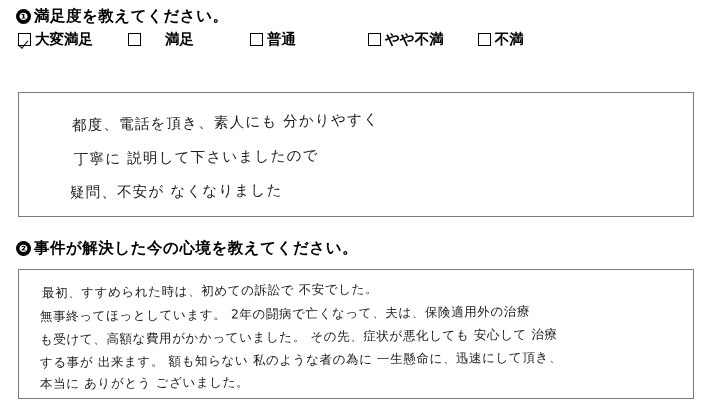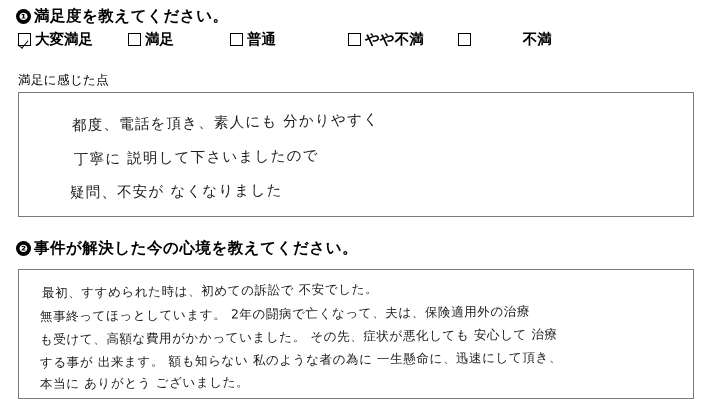--- a/index.html
+++ b/index.html
@@ -83,24 +83,24 @@
     height: 9px;
     border-right: 1.6px solid #000;
     border-bottom: 1.6px solid #000;
     transform: rotate(40deg);
   }
   .choice.checked .label {
     font-weight: bold;
     text-align: right;
   }
   .c0 { margin-left: 0px; }
-  .c1 { margin-left: 35px; }
+  .c1 { margin-left: 35px; gap: 20px; }
   .c2 { margin-left: 56px; }
   .c3 { margin-left: 37px; padding-left: 35px; }
-  .c4 { margin-left: 34px; gap: 48px; }
+  .c4 { margin-left: 34px; }
 
   
   #satisfaction-note-label {
     position: absolute;
     left: 18px;
     top: 72px;
     font-size: 12.5px;
     letter-spacing: 0.4px;
   }
 
@@ -181,21 +181,20 @@
     <div class="choice c3">
       <span class="box"></span>
       <span class="label">やや不満</span>
     </div>
     <div class="choice c4">
       <span class="box"></span>
       <span class="label">不満</span>
     </div>
   </div>
 
-  <div id="satisfaction-note-label">満足に感じた点</div>
 
   <div class="answer-box" id="answer-box-1"></div>
   <div class="hand hw1" id="hw1-line-1">都度、電話を頂き、素人にも 分かりやすく</div>
   <div class="hand hw1" id="hw1-line-2">丁寧に 説明して下さいましたので</div>
   <div class="hand hw1" id="hw1-line-3">疑問、不安が なくなりました</div>
 
   <div class="q-heading" id="q2-heading">
     <span class="q-num">❷</span>
     <span>事件が解決した今の心境を教えてください。</span>
   </div>

